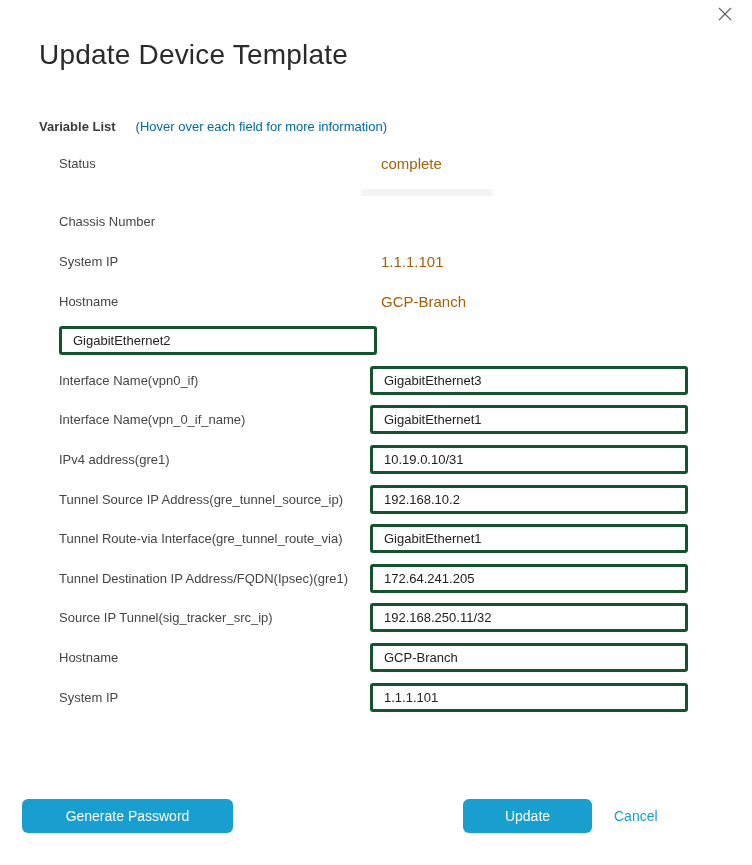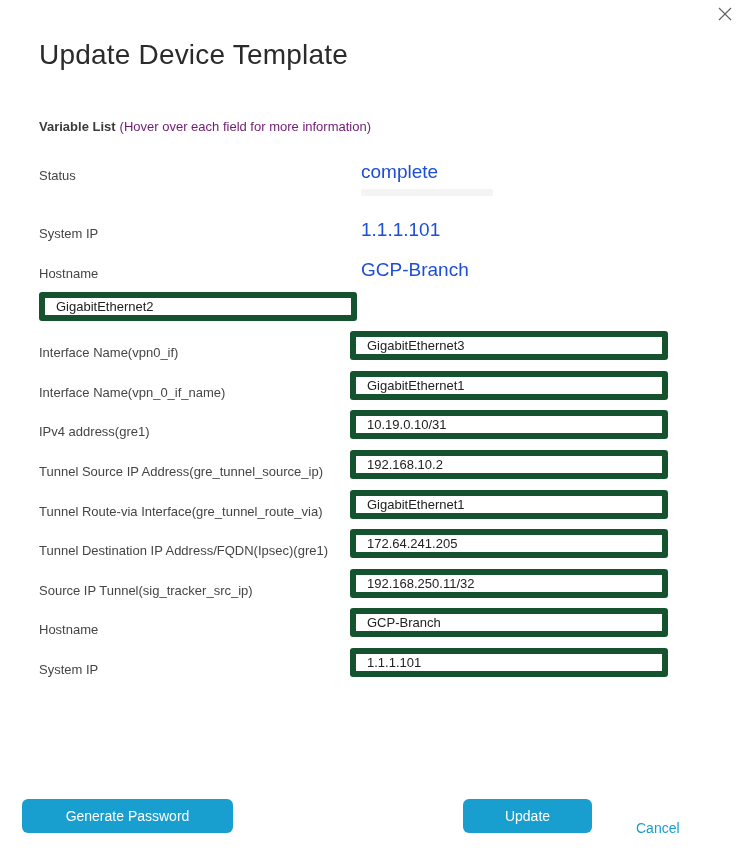--- a/index.html
+++ b/index.html
@@ -46,53 +46,54 @@
     margin: 46px 0 0 39px;
     font-size: 13px;
     line-height: 18px;
   }
   .section-title {
     font-weight: 700;
     color: #3b3b3b;
   }
   .section-hint {
     font-weight: 400;
-    color: #701a75;
-    margin-left: 4px;
+    color: #0369a1;
+    margin-left: 20px;
   }
   .rows {
     margin-top: 7px;
   }
   .row {
     display: flex;
-    align-items: flex-end;
+    align-items: center;
     height: 40px;
     padding-left: 39px;
+    margin-left: 20px;
   }
   .row.input-row {
     height: 39.6px;
   }
   .row .lbl {
     width: 311px;
     flex: 0 0 311px;
     font-size: 13px;
     color: #454545;
     white-space: nowrap;
     overflow: hidden;
   }
   .row .val-static {
-    font-size: 19px;
-    color: #1d4ed8;
+    font-size: 15px;
+    color: #a16207;
     padding-left: 11px;
   }
   .row input.field {
     width: 318px;
     height: 29px;
     box-sizing: border-box;
-    border: 6px solid #14532d;
+    border: 3px solid #14532d;
     border-radius: 3px;
     background: #ffffff;
     font-family: "Liberation Sans", sans-serif;
     font-size: 13px;
     color: #222222;
     padding: 0 11px;
     outline: none;
   }
   .smudge-row {
     height: 18px;
@@ -131,29 +132,28 @@
     width: 211px;
   }
   .btn-update {
     left: 432px;
     width: 129px;
     margin-left: 31px;
   }
   .cancel-link {
     position: absolute;
     left: 614px;
-    top: 12px;
+    top: 0;
     height: 34px;
     line-height: 34px;
     font-size: 14px;
     font-weight: 500;
     color: #189ECF;
     cursor: pointer;
     text-decoration: none;
-    margin-left: 22px;
   }
 </style>
 </head>
 <body>
 
 <div class="dialog">
 
   <button class="close-btn" aria-label="Close">
     <svg width="18" height="18" viewBox="0 0 18 18">
       <line x1="3" y1="3" x2="15" y2="15" stroke="#5f5f5f" stroke-width="1.1"></line>
@@ -171,20 +171,24 @@
 
     <div class="row">
       <div class="lbl">Status</div>
       <div class="val-static">complete</div>
     </div>
 
     <div class="smudge-row">
       <div class="smudge"></div>
     </div>
 
+    <div class="row">
+      <div class="lbl">Chassis Number</div>
+      <div class="val-static"></div>
+    </div>
 
     <div class="row">
       <div class="lbl">System IP</div>
       <div class="val-static">1.1.1.101</div>
     </div>
 
     <div class="row">
       <div class="lbl">Hostname</div>
       <div class="val-static">GCP-Branch</div>
     </div>

